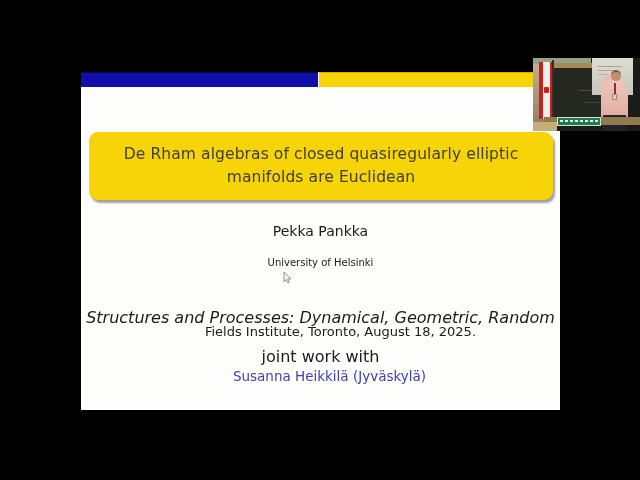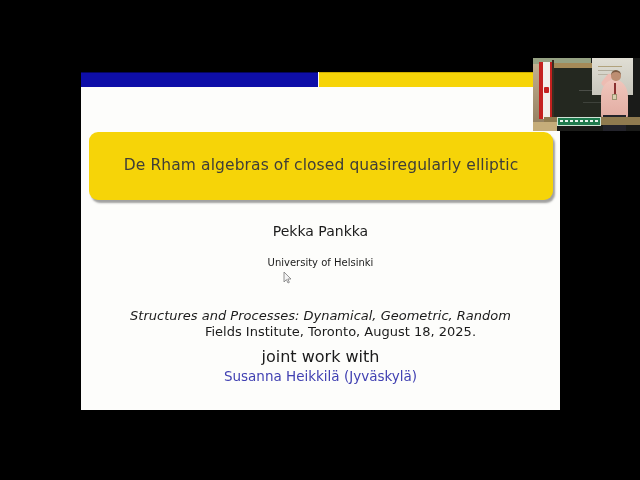--- a/index.html
+++ b/index.html
@@ -29,24 +29,24 @@
     border-radius:9px;
     box-shadow:2px 3px 2px rgba(70,70,70,0.5);
     display:flex;flex-direction:column;justify-content:center;align-items:center;
     text-align:left;color:var(--title-text);
     font-size:15.5px;line-height:23.5px;letter-spacing:0.1px;
   }
   .txt{position:absolute;left:0;width:479px;text-align:center;color:var(--body-text);}
   .author{top:151px;font-size:14px;}
   .affiliation{top:185px;font-size:10px;}
   .ev1{top:218px;font-size:12px;font-style:italic;}
-  .ev2{top:236px;font-size:13px;font-style:italic;}
+  .ev2{top:236px;font-size:16px;font-style:italic;}
   .ev3{top:252px;font-size:13px;padding-left:20px;}
   .joint{top:275px;font-size:16px;}
-  .collab{top:296px;font-size:13.5px;color:var(--collaborator-blue);}
+  .collab{top:296px;font-size:13.5px;color:var(--collaborator-blue);padding-left:9px;}
   .cursor{position:absolute;left:201px;top:199px;width:10px;height:14px;}
 
   
   .webcam{position:absolute;left:533px;top:58px;width:107px;height:73px;background:#1A1B19;overflow:hidden;}
   .wc-wall{position:absolute;left:0;top:0;width:11px;height:73px;background:linear-gradient(#C6B494,#8F7B5C);}
   .wc-sage{position:absolute;left:0;top:0;width:58px;height:6px;background:#96A283;}
   .wc-rail{position:absolute;left:11px;top:5px;width:72px;height:6px;background:#A58A58;}
   .wc-board{position:absolute;left:20px;top:10px;width:62px;height:52px;background:#242820;}
   .wc-chalk1{position:absolute;left:26px;top:22px;width:30px;height:1px;background:rgba(255,255,255,0.18);}
   .wc-chalk2{position:absolute;left:30px;top:34px;width:22px;height:1px;background:rgba(255,255,255,0.12);}
@@ -76,20 +76,21 @@
 <body>
 
 <div class="frame">
 
   <div class="slide">
     <div class="bar bar-blue"></div>
     <div class="bar bar-yellow"></div>
 
     <div class="title-box">
       <div>De Rham algebras of closed quasiregularly elliptic</div>
+      <div>manifolds are Euclidean</div>
     </div>
 
     <div class="txt affiliation">University of Helsinki</div>
     <div class="txt author">Pekka Pankka</div>
 
     <div class="txt ev2">Structures and Processes: Dynamical, Geometric, Random</div>
     <div class="txt ev3">Fields Institute, Toronto, August 18, 2025.</div>
 
     <div class="txt joint">joint work with</div>
     <div class="txt collab">Susanna Heikkilä (Jyväskylä)</div>

